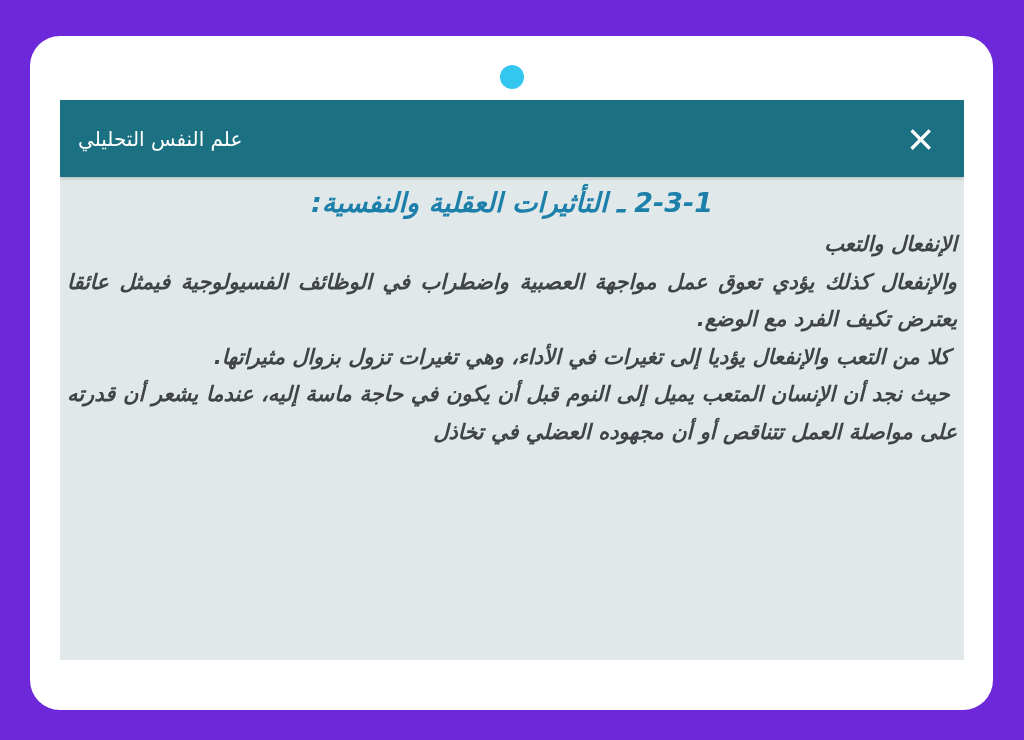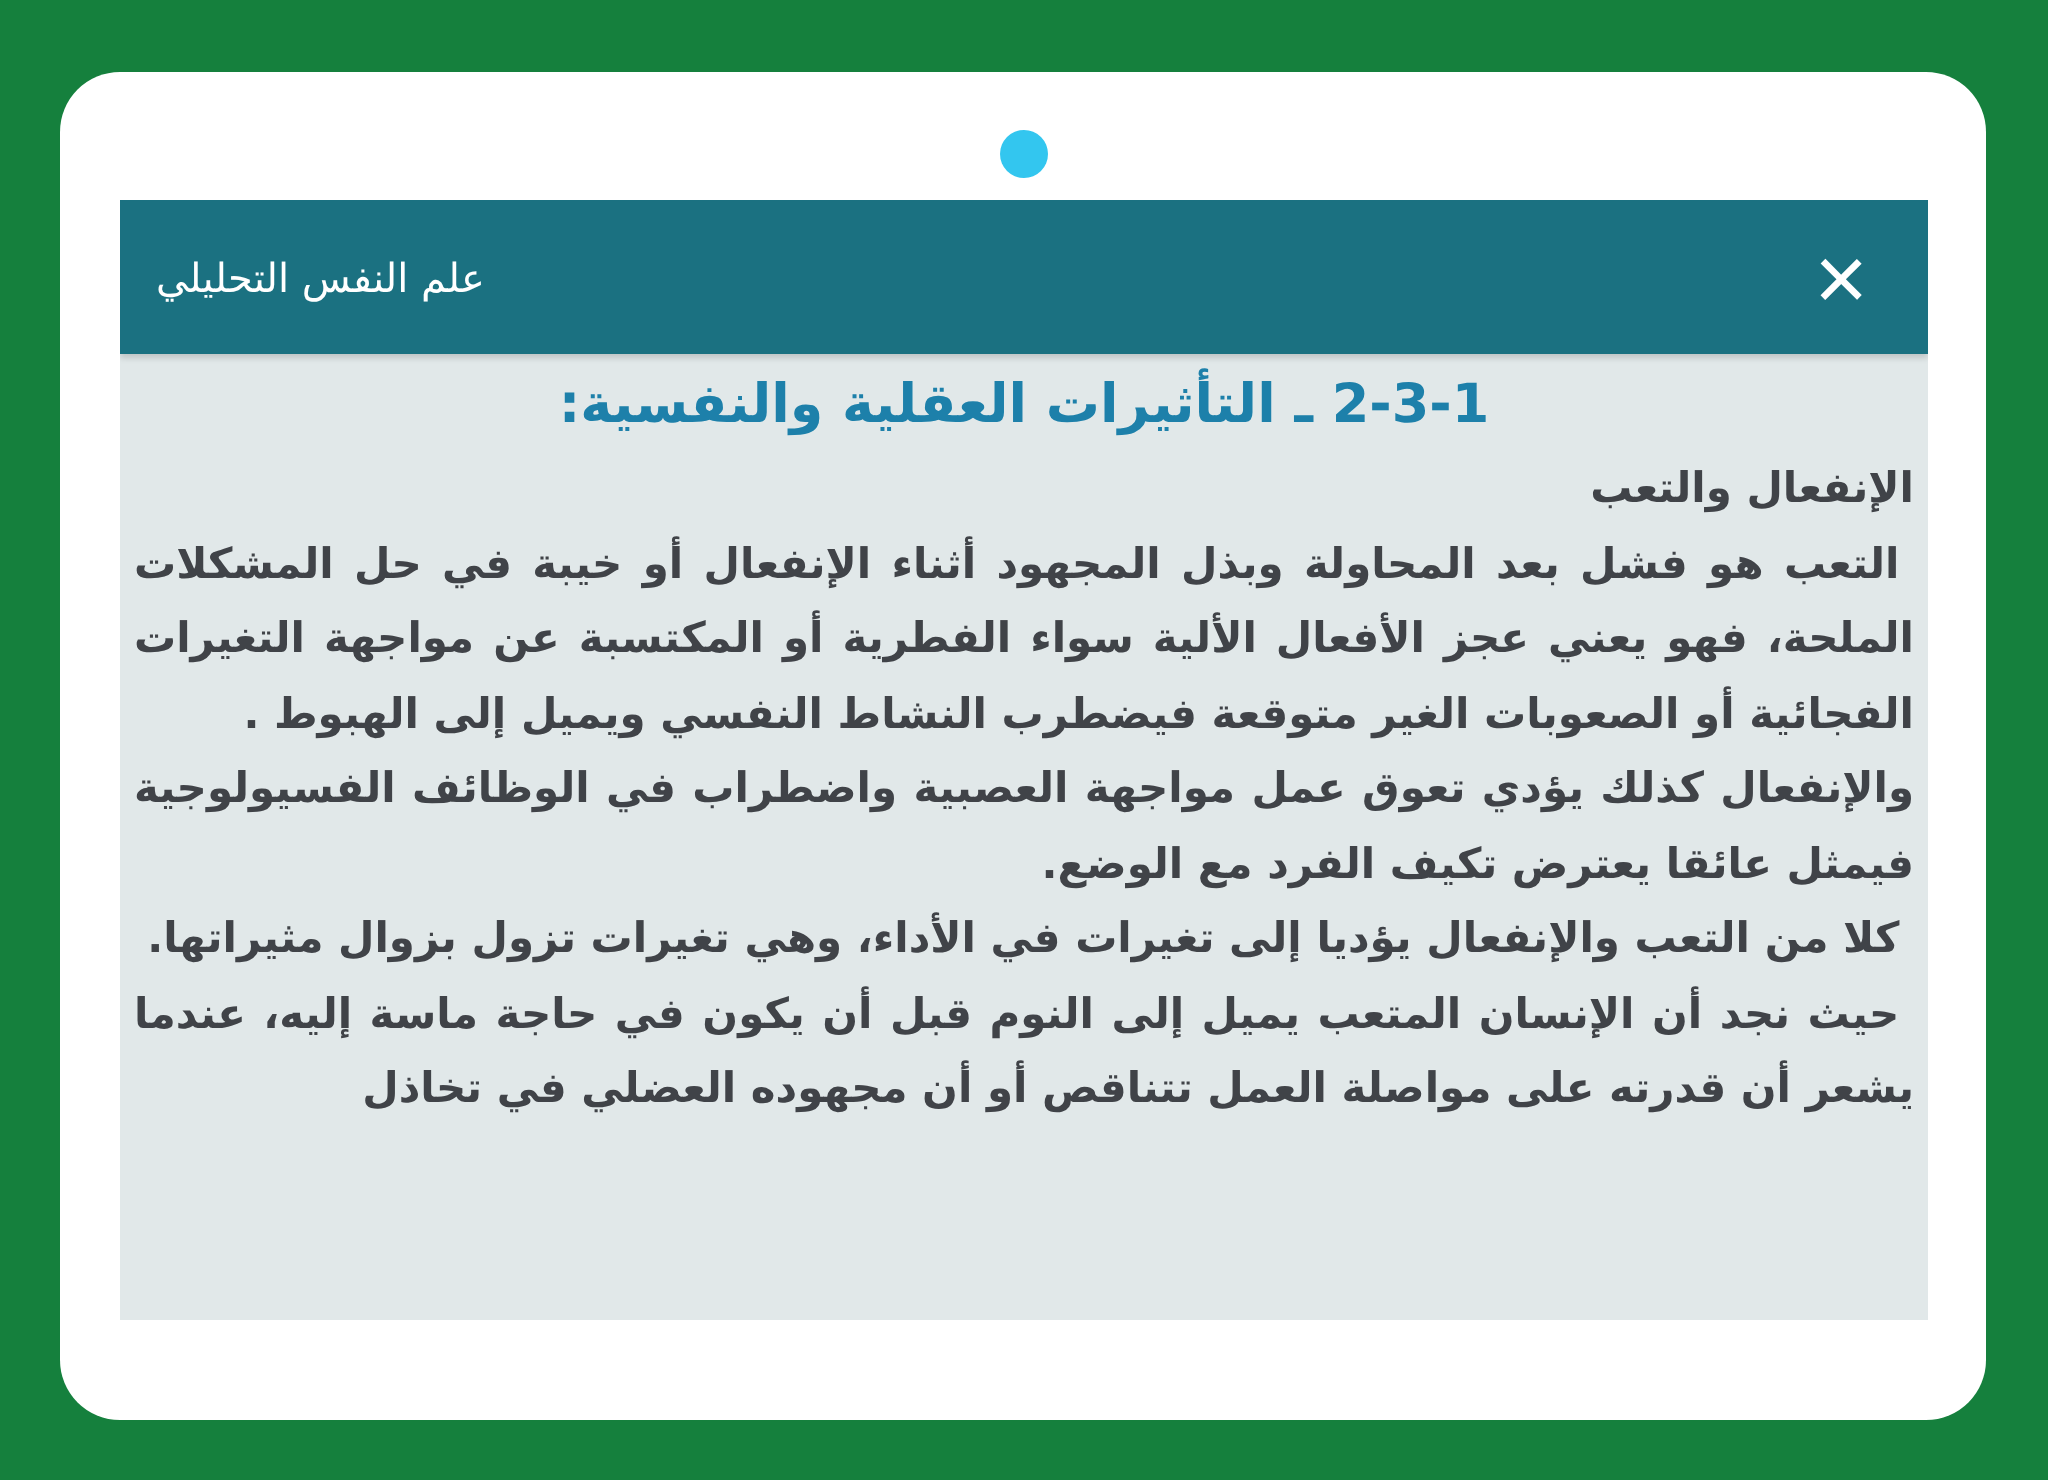--- a/index.html
+++ b/index.html
@@ -8,21 +8,21 @@
     width: 1024px;
     height: 740px;
     overflow: hidden;
     background: #2bbade;
     font-family: "DejaVu Sans", sans-serif;
   }
   .stage {
     position: relative;
     width: 1024px;
     height: 740px;
-    background: #15803d;
+    background: #6d28d9;
   }
   .tablet {
     position: absolute;
     left: 30px;
     top: 36px;
     width: 963px;
     height: 674px;
     background: #ffffff;
     border-radius: 30px;
   }
@@ -77,20 +77,21 @@
     font-size: 46px;
     font-weight: 400;
     line-height: 36px;
   }
   .content {
     direction: rtl;
     height: 483px;
     box-sizing: border-box;
     padding: 2px 7px 0 7px;
     overflow: hidden;
+    font-style: italic;
   }
   .section-title {
     margin: 8px 0 8px 0;
     text-align: center;
     color: #1d80aa;
     font-size: 27px;
     font-weight: bold;
     direction: rtl;
   }
   .content p {
@@ -113,21 +114,20 @@
       <header class="appbar">
         <span class="app-title">علم النفس التحليلي</span>
         <button class="close-btn">
           <span class="close-glyph">×</span>
         </button>
       </header>
 
       <main class="content">
         <h1 class="section-title">2-3-1 ـ التأثيرات العقلية والنفسية:</h1>
         <p>الإنفعال والتعب</p>
-        <p>&nbsp;التعب هو فشل بعد المحاولة وبذل المجهود أثناء الإنفعال أو خيبة في حل المشكلات الملحة، فهو يعني عجز الأفعال الألية سواء الفطرية أو المكتسبة عن مواجهة التغيرات الفجائية أو الصعوبات الغير متوقعة فيضطرب النشاط النفسي ويميل إلى الهبوط .</p>
         <p>والإنفعال كذلك يؤدي تعوق عمل مواجهة العصبية واضطراب في الوظائف الفسيولوجية فيمثل عائقا يعترض تكيف الفرد مع الوضع.</p>
         <p>&nbsp;كلا من التعب والإنفعال يؤديا إلى تغيرات في الأداء، وهي تغيرات تزول بزوال مثيراتها.</p>
         <p>&nbsp;حيث نجد أن الإنسان المتعب يميل إلى النوم قبل أن يكون في حاجة ماسة إليه، عندما يشعر أن قدرته على مواصلة العمل تتناقص أو أن مجهوده العضلي في تخاذل</p>
       </main>
 
     </div>
   </div>
 </div>
 
 </body></html>

